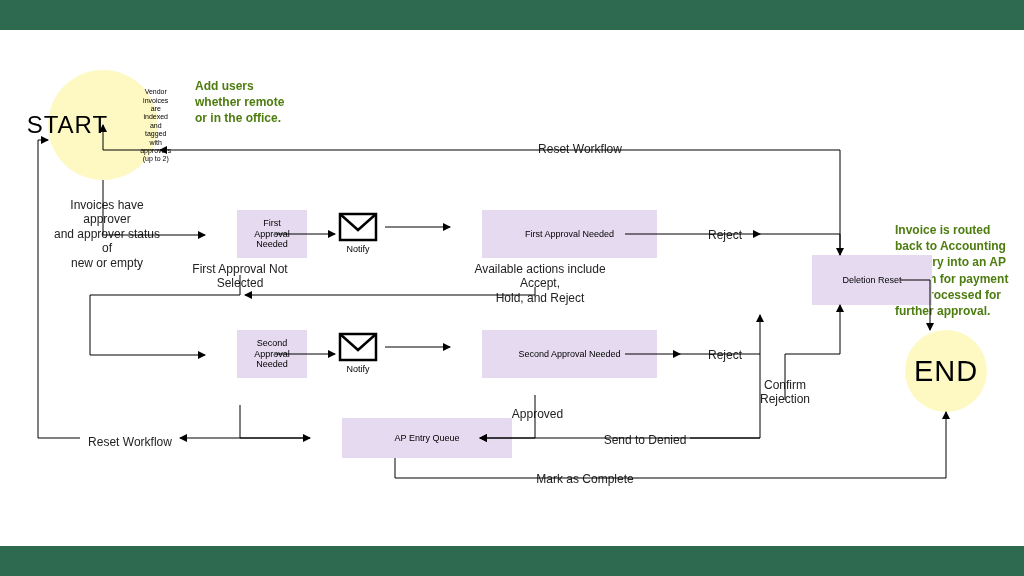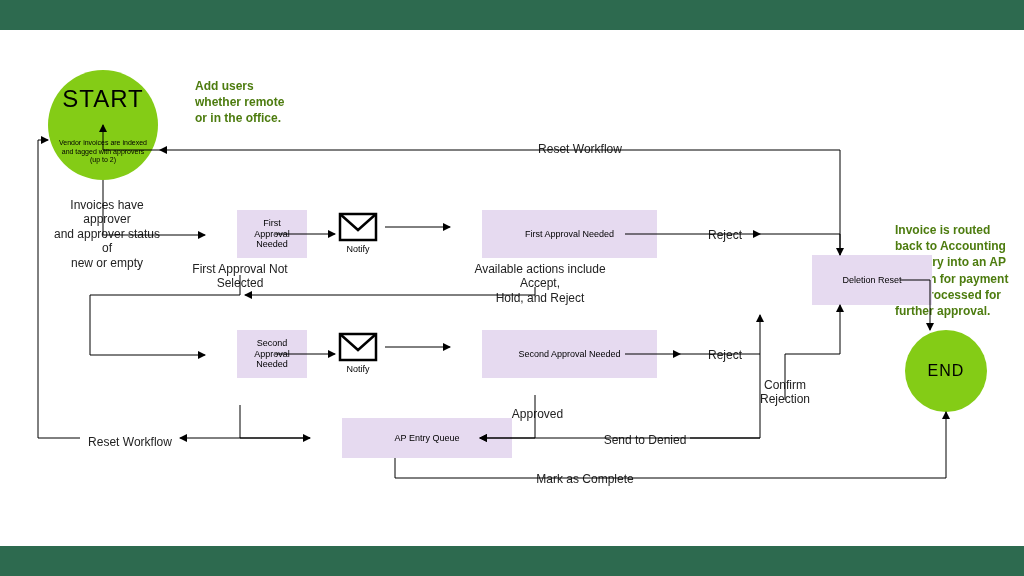--- a/index.html
+++ b/index.html
@@ -6,23 +6,23 @@
   html, body { width: 1024px; height: 576px; background: #2d6a4f; font-family: Arial, Helvetica, sans-serif; }
   .canvas {
     position: absolute;
     left: 0; top: 30px;
     width: 1024px; height: 516px;
     background: #ffffff;
   }
   .node-circle {
     position: absolute;
     border-radius: 50%;
-    background: #84cc16;
+    background: #fef9c3;
     display: flex;
-    flex-direction: column;
+    flex-direction: row;
     align-items: center;
     justify-content: center;
     text-align: center;
     gap: 24px;
   }
   .node-box {
     position: absolute;
     background: #e6daf0;
     display: flex;
     align-items: center;
@@ -42,21 +42,21 @@
   }
   .plain-label {
     position: absolute;
     font-size: 12px;
     text-align: center;
     line-height: 1.2;
     color: #222;
   }
   .start-title { font-size: 24px; letter-spacing: 1px; font-weight: 400; }
   .start-sub { font-size: 7px; line-height: 1.2; margin-top: 2px; padding: 0 8px; }
-  .end-title { font-size: 16px; letter-spacing: 1px; }
+  .end-title { font-size: 29px; letter-spacing: 1px; }
   .mail-icon {
     position: absolute;
     display: flex;
     flex-direction: column;
     align-items: center;
   }
   .mail-icon svg { display: block; }
   .mail-icon span { font-size: 9px; margin-top: 2px; }
   svg.arrows {
     position: absolute;

